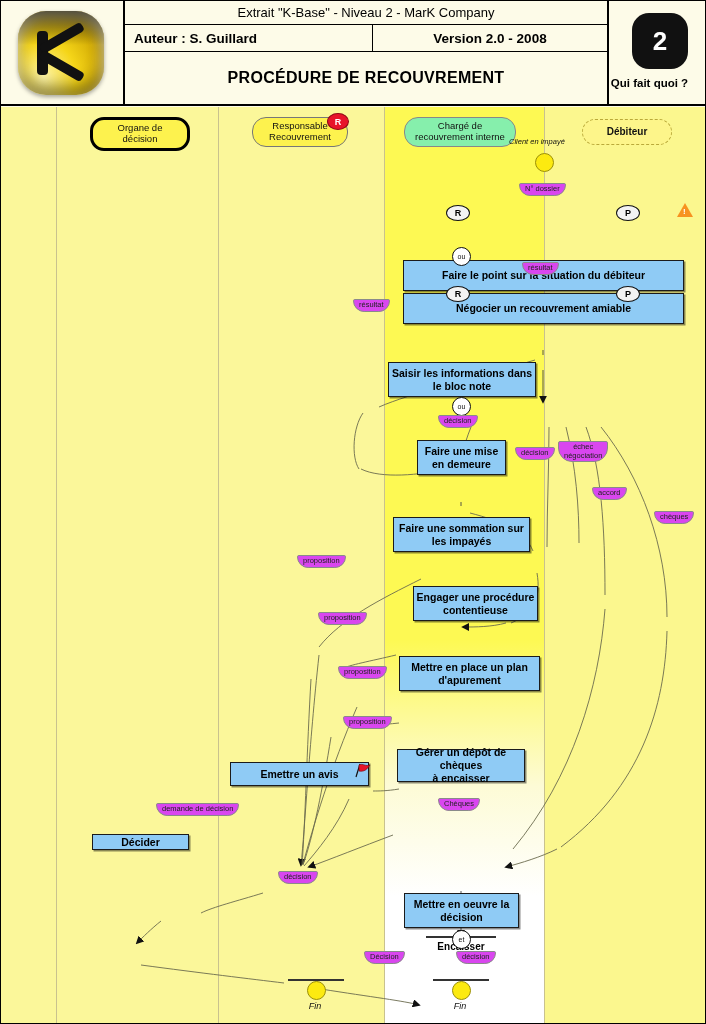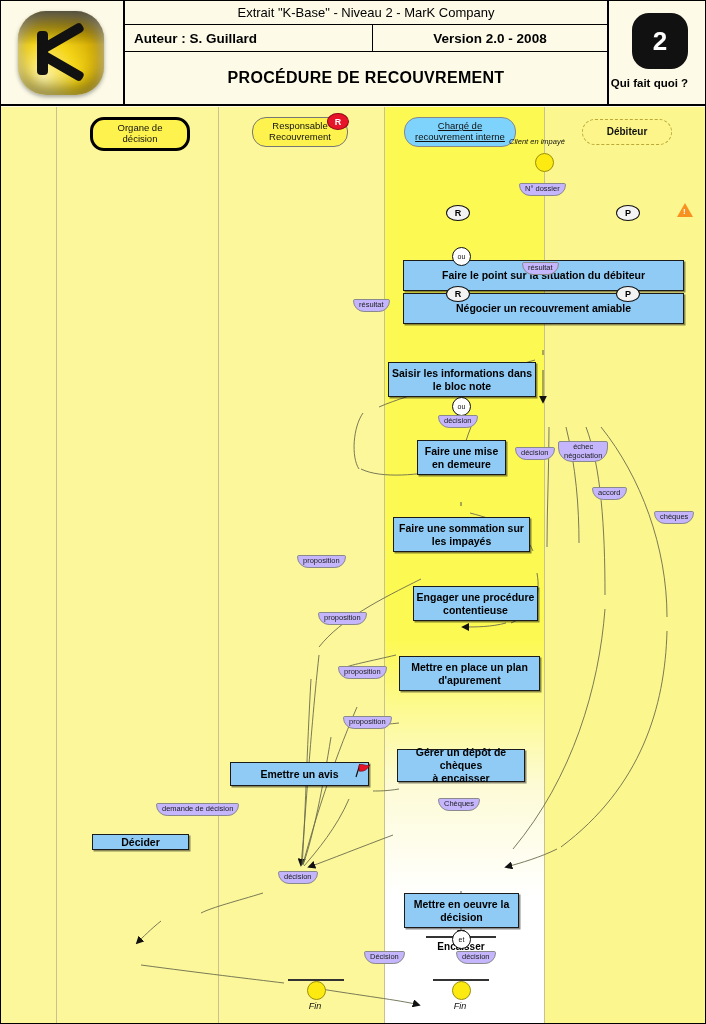--- a/index.html
+++ b/index.html
@@ -59,40 +59,40 @@
   #band-left{left:0;width:383px;background:#fbf79a;}
   .lane-div{position:absolute;top:0;width:1px;height:918px;background:#c9c28e;}
 
   svg.wires{position:absolute;left:0;top:0;width:706px;height:918px;pointer-events:none;}
 
   
   .lane-pill{position:absolute;display:flex;align-items:center;justify-content:center;
              text-align:center;line-height:1.12;font-size:9.5px;color:#111;border-radius:14px;}
   .pill-a{background:#fdf24e;border:3px solid #000;}
   .pill-b{background:#fdf24e;border:1.5px solid #777;}
-  .pill-c{background:#7dd3fc;border:1.5px solid #888;text-decoration:underline;}
+  .pill-c{background:#86efac;border:1.5px solid #888;}
   .pill-d{background:#fdf58a;border:1.5px dashed #b9a93a;font-weight:bold;font-size:10px;}
   .badge-r{position:absolute;width:20px;height:15px;border-radius:50%;background:#e8152a;
            border:1px solid #8f0a16;color:#fff;font-size:9px;font-weight:bold;
            display:flex;align-items:center;justify-content:center;}
 
   
   .proc{position:absolute;background:#8fcbf5;border:1.5px solid #1b1b1b;
         box-shadow:1.5px 1.5px 0 rgba(0,0,0,.45);
         display:flex;align-items:center;justify-content:center;text-align:center;
         font-size:10.5px;font-weight:bold;color:#000;line-height:1.22;box-sizing:border-box;}
   .rp{position:absolute;width:22px;height:14px;border-radius:50%;background:#f3f3f3;
       border:1.2px solid #111;font-size:9px;font-weight:bold;color:#000;
       display:flex;align-items:center;justify-content:center;}
   .warn{position:absolute;width:0;height:0;border-left:8px solid transparent;
         border-right:8px solid transparent;border-bottom:14px solid #f79220;}
   .warn b{position:absolute;left:-2px;top:4px;color:#fff;font-size:8px;font-weight:bold;}
 
   
-  .lbl{position:absolute;background:#c4b5fd;border:1px solid #8a8a8a;
+  .lbl{position:absolute;background:#d946ef;border:1px solid #8a8a8a;
        border-radius:2px 2px 12px 12px;padding:1px 5px;font-size:7.5px;color:#222;
        white-space:nowrap;text-align:center;line-height:1.15;}
   .lbl2{border-radius:2px 2px 14px 14px;}
 
   
   .op{position:absolute;width:17px;height:17px;border-radius:50%;background:#fff;
       border:1.4px solid #111;font-size:7px;display:flex;align-items:center;
       justify-content:center;color:#111;}
 
   

